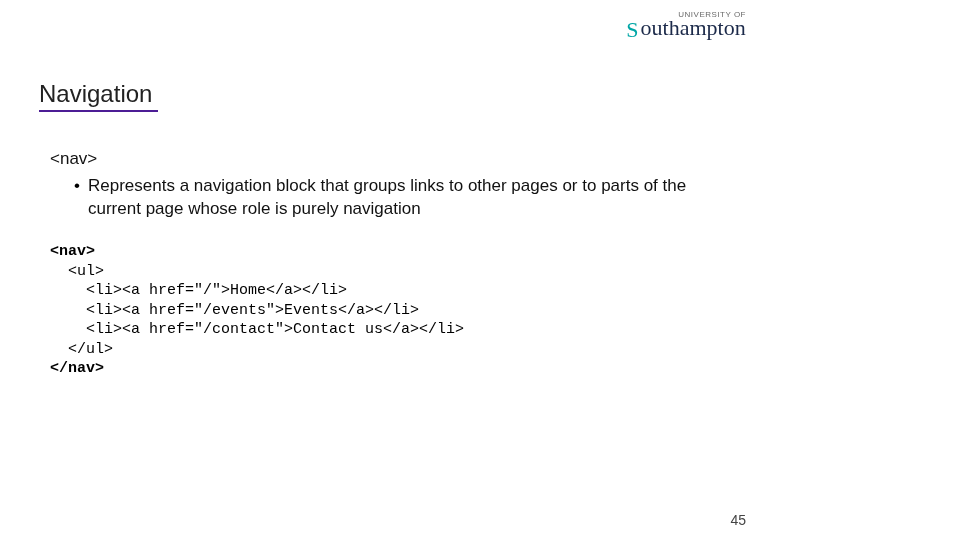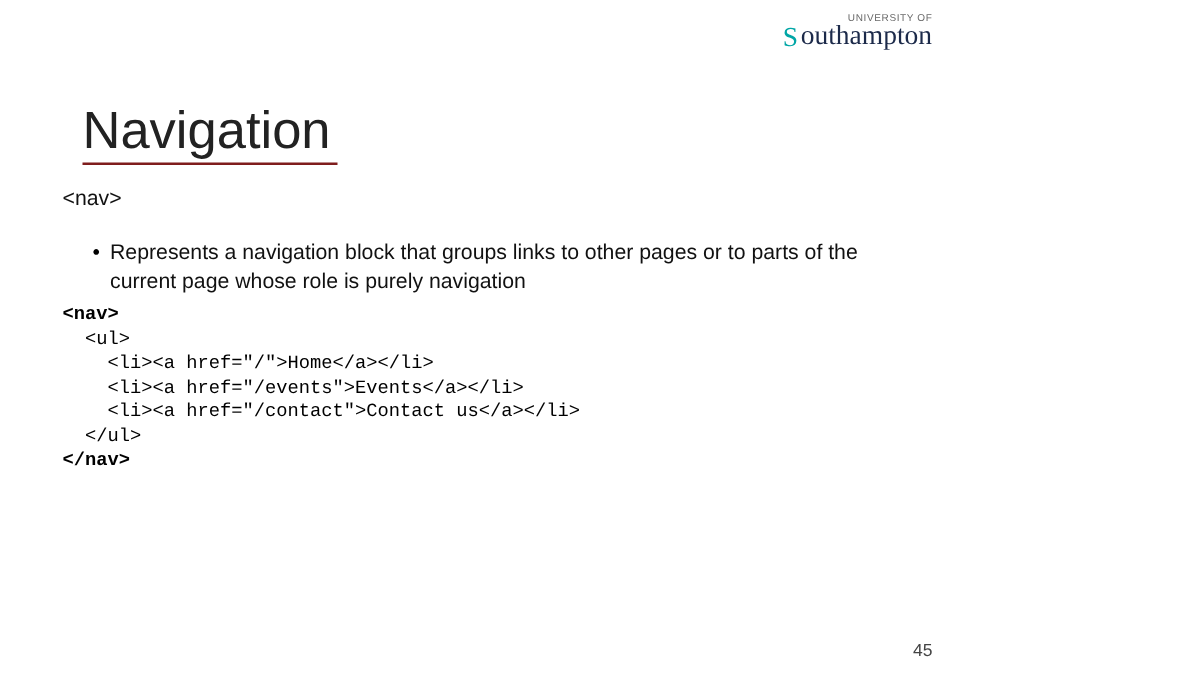--- a/index.html
+++ b/index.html
@@ -42,42 +42,42 @@
   }
   .logo .uni-name .dolphin {
     color: #00a6a6;
     display: inline-block;
     transform: translateY(2px);
     margin-right: 2px;
   }
   .title {
     position: absolute;
     top: 80px;
-    left: 66px;
-    font-size: 42px;
+    left: 39px;
+    font-size: 24px;
     font-weight: 400;
     color: #222;
-    border-bottom: 2px solid #7f1d1d;
+    border-bottom: 2px solid #4c1d95;
     padding-bottom: 2px;
     padding-right: 6px;
   }
   .content {
     position: absolute;
     top: 148px;
     left: 50px;
     right: 40px;
     font-size: 17px;
     line-height: 1.35;
     color: #111;
   }
   .tag-line {
     font-weight: 400;
   }
   .bullet {
-    margin: 20px 0 0 24px;
+    margin: 4px 0 0 24px;
     padding-left: 14px;
     position: relative;
   }
   .bullet::before {
     content: "•";
     position: absolute;
     left: 0;
     top: 0;
     color: #000;
   }

